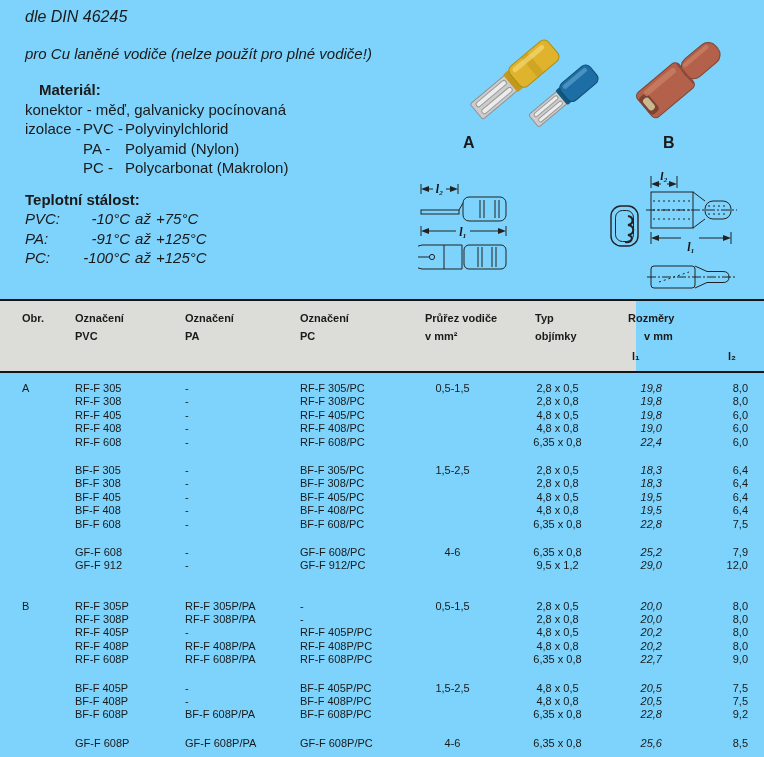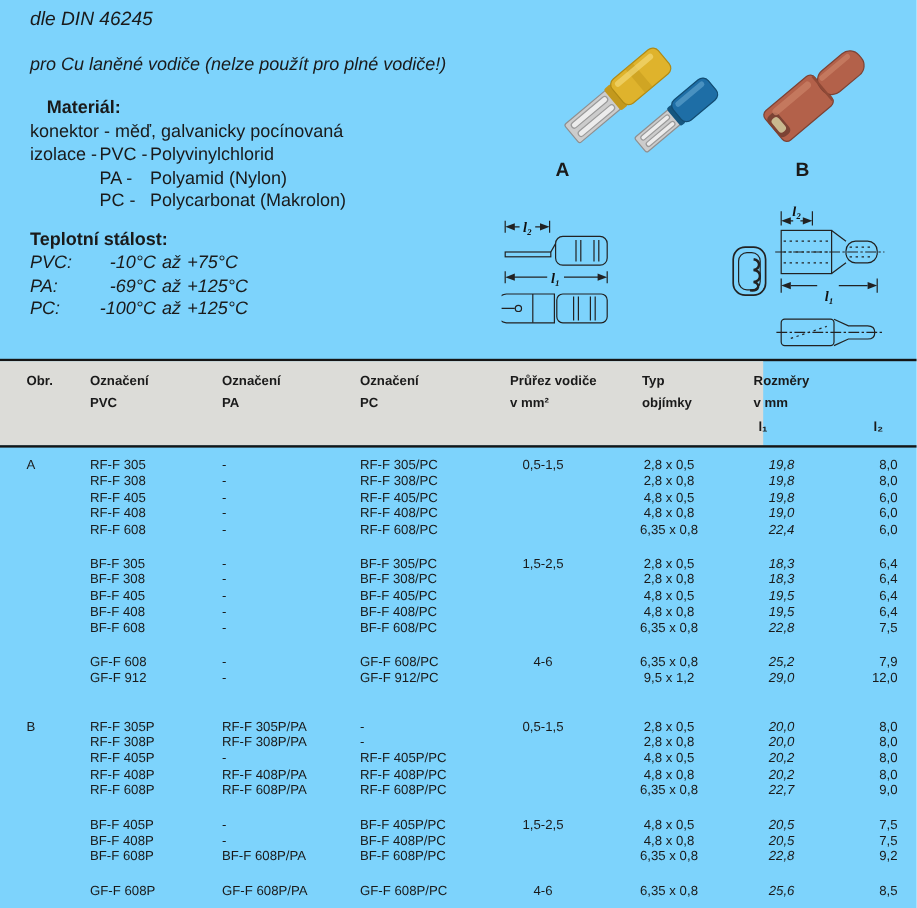--- a/index.html
+++ b/index.html
@@ -79,21 +79,21 @@
   <div class="abs temp">
     <div class="head">Teplotní stálost:</div>
     <div class="temp-row">
       <span>PVC:</span>
       <span class="t-low">-10°C</span>
       <span class="t-conj">až</span>
       <span>+75°C</span>
     </div>
     <div class="temp-row">
       <span>PA:</span>
-      <span class="t-low">-69°C</span>
+      <span class="t-low">-91°C</span>
       <span class="t-conj">až</span>
       <span>+125°C</span>
     </div>
     <div class="temp-row">
       <span>PC:</span>
       <span class="t-low">-100°C</span>
       <span class="t-conj">až</span>
       <span>+125°C</span>
     </div>
   </div>
@@ -214,21 +214,21 @@
     <div class="h" style="left:75px;top:29px">PVC</div>
     <div class="h" style="left:185px;top:11px">Označení</div>
     <div class="h" style="left:185px;top:29px">PA</div>
     <div class="h" style="left:300px;top:11px">Označení</div>
     <div class="h" style="left:300px;top:29px">PC</div>
     <div class="h" style="left:425px;top:11px">Průřez vodiče</div>
     <div class="h" style="left:425px;top:29px">v mm²</div>
     <div class="h" style="left:535px;top:11px">Typ</div>
     <div class="h" style="left:535px;top:29px">objímky</div>
     <div class="h" style="left:628px;top:11px">Rozměry</div>
-    <div class="h" style="left:628px;top:29px">v mm</div>
+    <div class="h" style="left:644px;top:29px">v mm</div>
     <div class="h" style="left:632px;top:49px">l₁</div>
     <div class="h" style="left:728px;top:49px">l₂</div>
   </div>
   <div class="abs rule rule-mid"></div>
   <div class="abs tbody" id="table-body">
       <div class="trow">
         <div class="c0">A</div>
         <div class="c1">RF-F 305</div>
         <div class="c2">-</div>
         <div class="c3">RF-F 305/PC</div>

